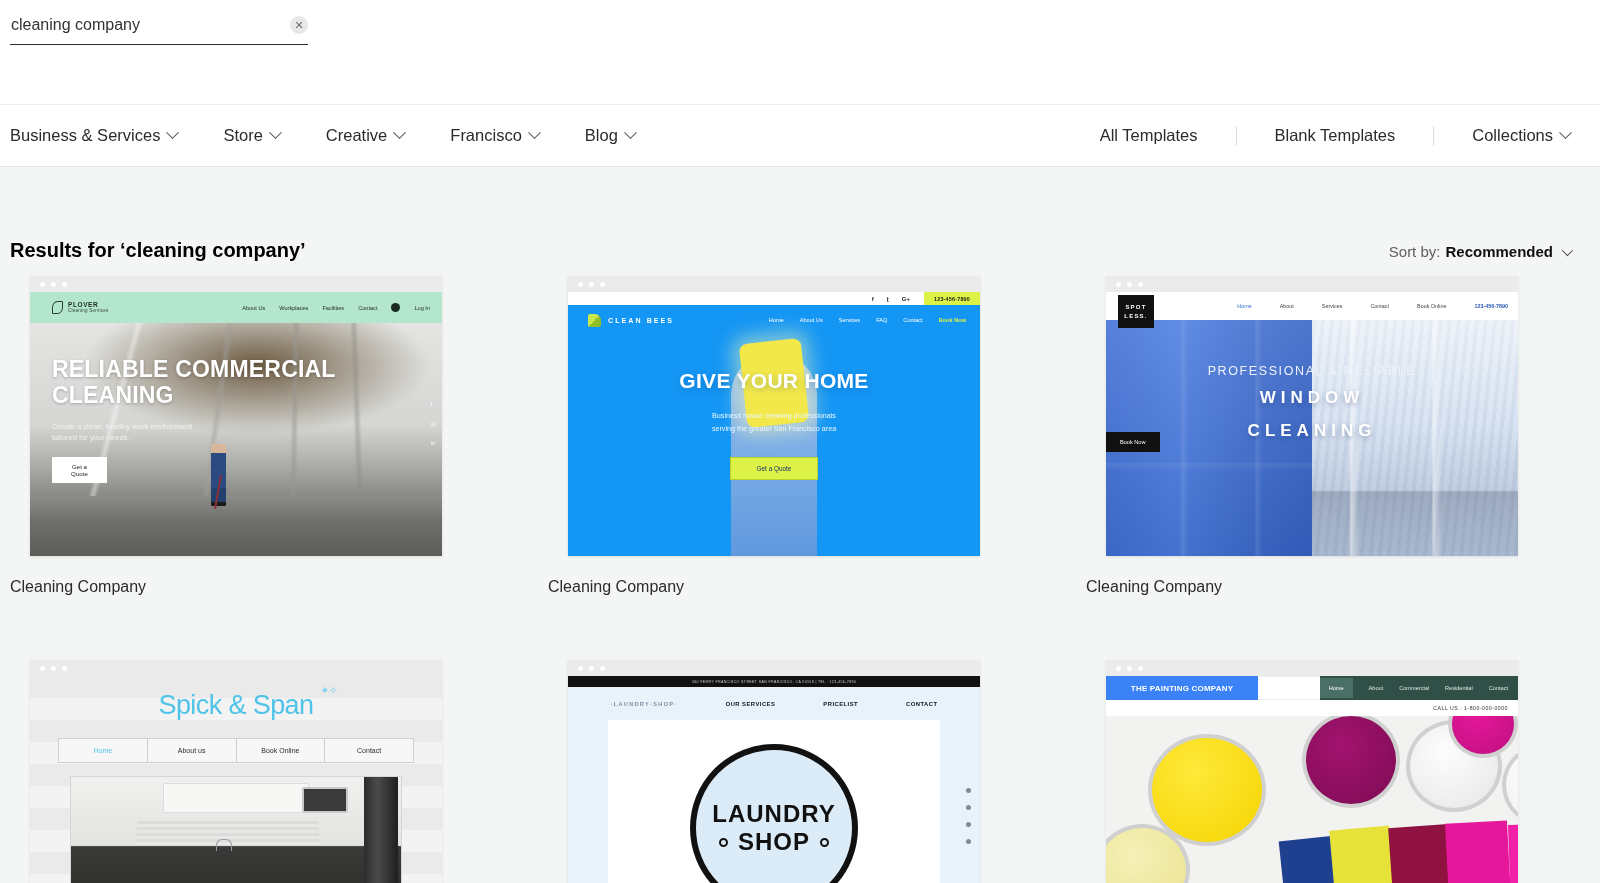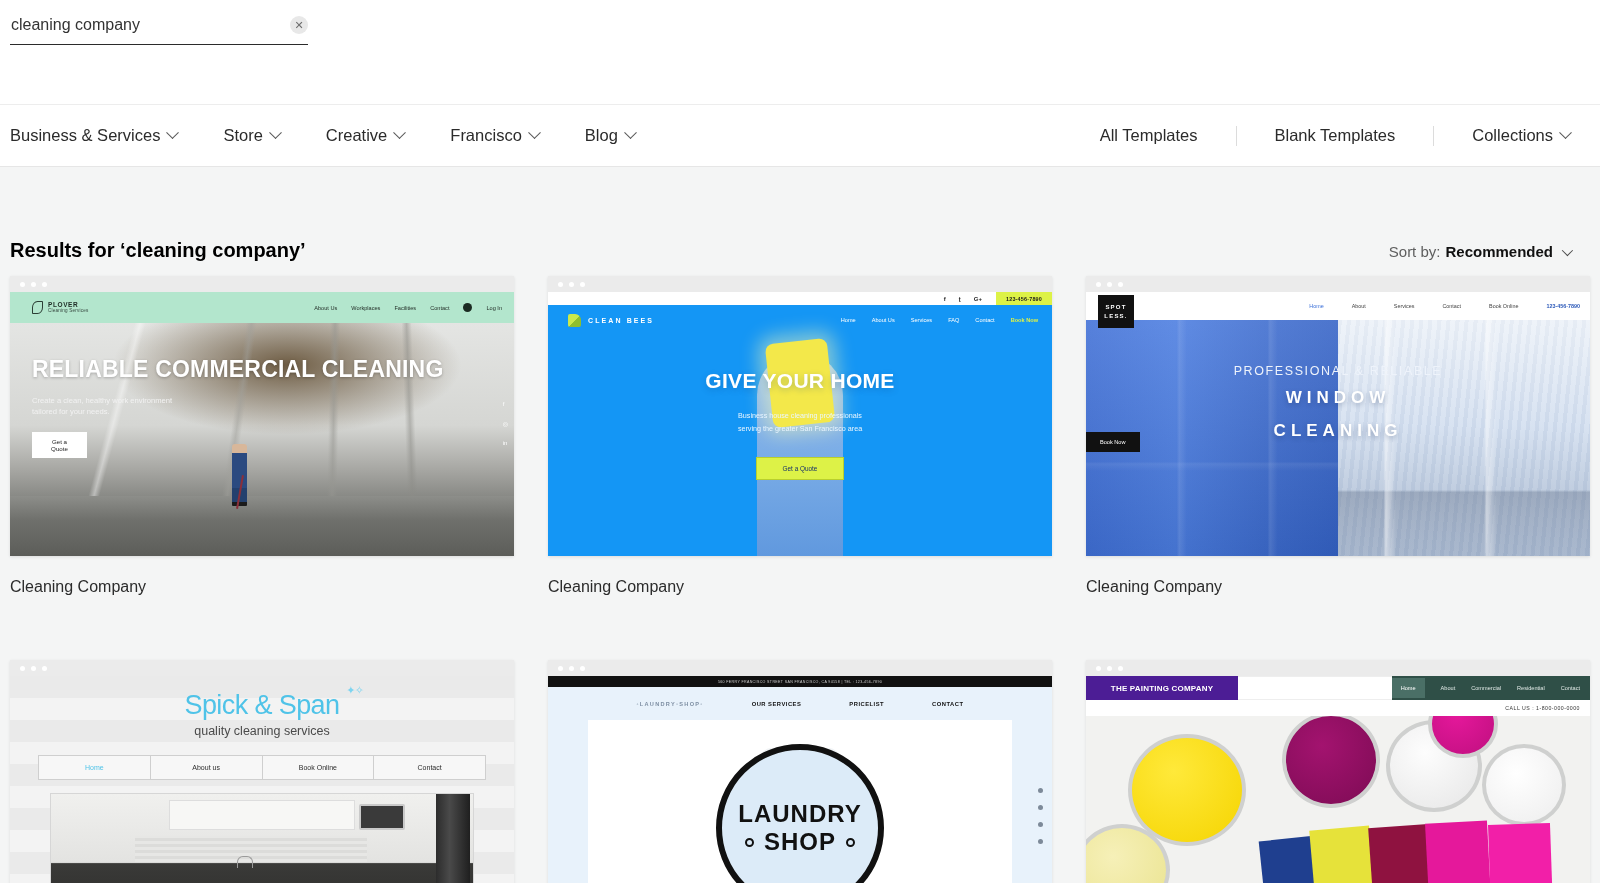--- a/index.html
+++ b/index.html
@@ -131,25 +131,26 @@
     transform: rotate(45deg) translateY(-2px);
   }
 
   .grid {
     display: grid;
     grid-template-columns: repeat(3, 472px);
     gap: 64px 66px;
   }
   .card { width: 472px; cursor: pointer; }
   .thumb {
-    width: 504px; height: 280px;
+    width: 412px; height: 280px;
     background: #fff;
     overflow: hidden;
     position: relative;
     box-shadow: 0 1px 3px rgba(0,0,0,0.10);
+    margin-left: 20px;
   }
   .chrome {
     height: 16px; background: #ebebeb;
     display: flex; align-items: center; padding-left: 10px; gap: 6px;
   }
   .dot { width: 5px; height: 5px; border-radius: 50%; background: #fff; }
   .card-label {
     font-size: 16px; color: #2b2b2b;
     margin-top: 22px;
   }
@@ -387,21 +388,21 @@
   .c5-o { width:9px; height:9px; border:2.2px solid #111; border-radius:50%; }
   .c5-dots {
     position:absolute; right:9px; top:112px; display:flex; flex-direction:column; gap:12px; z-index:6;
   }
   .c5-dots i { width:5px; height:5px; border-radius:50%; background:#7d8a99; display:block; }
 
   
   .c6-body { height:264px; position:relative; background:#fff; overflow:hidden; }
   .c6-nav { height:24px; display:flex; align-items:stretch; }
   .c6-brand {
-    background:#4c1d95; color:#fff; font-size:8px; font-weight:bold;
+    background:#3b82f6; color:#fff; font-size:8px; font-weight:bold;
     display:flex; align-items:center; padding:0 14px; letter-spacing:.2px; width:152px;
     justify-content:center;
   }
   .c6-white { flex:1; background:#fff; border-top:1px solid #eee; border-bottom:1px solid #eee; }
   .c6-menu { background:#2f4f47; display:flex; align-items:center; padding-right:10px; gap:16px; }
   .c6-menu span { font-size:5.6px; color:#dfe8e5; }
   .c6-menu .act { background:#4a6f66; color:#fff; padding:7px 9px; }
   .c6-call {
     height:16px; display:flex; align-items:center; justify-content:flex-end;
     padding-right:10px; font-size:5.2px; color:#333; letter-spacing:.5px;
@@ -613,21 +614,20 @@
     <div class="card">
       <div class="thumb">
         <div class="chrome">
           <span class="dot"></span>
           <span class="dot"></span>
           <span class="dot"></span>
         </div>
         <div class="c4-body">
           <div class="c4-brand">
             <div class="c4-title">Spick &amp; Span</div>
-            <div class="c4-sub">quality cleaning services</div>
           </div>
           <div class="c4-tabs">
             <div class="c4-tab act">Home</div>
             <div class="c4-tab">About us</div>
             <div class="c4-tab">Book Online</div>
             <div class="c4-tab">Contact</div>
           </div>
           <div class="c4-photo">
             <div class="c4-cab"></div>
             <div class="c4-micro"></div>

